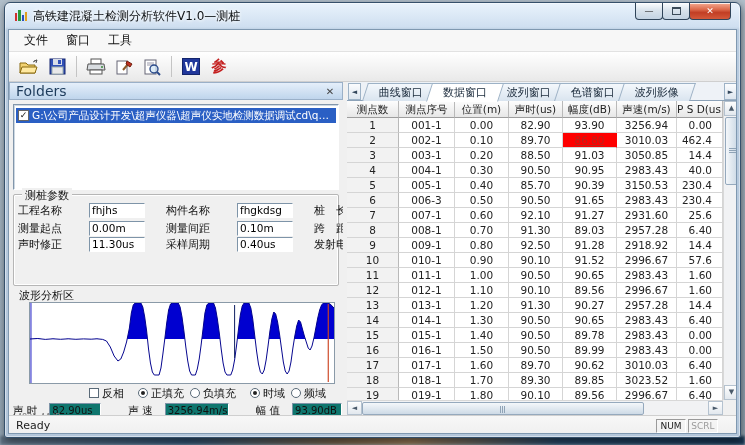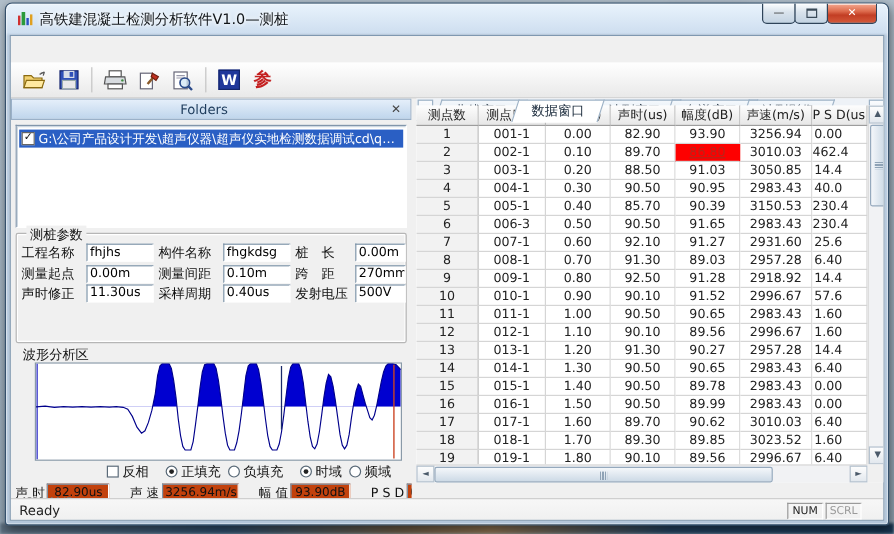--- a/index.html
+++ b/index.html
@@ -39,73 +39,73 @@
   .word-badge { width:18px; height:17px; background:#20379b; border:1px solid #13246b; color:#fff; font-size:12px; font-weight:bold; display:flex; align-items:center; justify-content:center; }
   .param-glyph { color:#c42020; font-size:15px; font-weight:bold; }
 
   
   .main { position:absolute; left:0; top:52px; width:729px; height:333px; }
   .leftpanel { position:absolute; left:0; top:0; width:334px; height:333px; overflow:hidden; }
   .rightpanel { position:absolute; left:338px; top:0; width:391px; height:333px; background:#f0f0f0; }
 
   
   .fheader { position:absolute; left:0; top:0; width:334px; height:18px; background:linear-gradient(180deg,#e5effa,#bfd5ec); border:1px solid #9ab0c8; display:flex; align-items:center; padding:0 6px; }
-  .fheader .ftitle { font-size:11px; color:#1e3c5c; flex:1;text-align:center; }
+  .fheader .ftitle { font-size:14px; color:#1e3c5c; flex:1; }
   .fclose { font-size:10px; color:#444; width:12px; text-align:center; }
   .flist { position:absolute; left:4px; top:22px; width:326px; height:86px; background:#fff; border:1px solid; border-color:#8296ab #fff #fff #8296ab; box-shadow:inset 1px 1px 0 #cdd8e2; }
   .fitem { position:absolute; left:2px; right:2px; top:3px; height:15px; background:#2a5fc4; color:#fff; display:flex; align-items:center; gap:3px; padding:0 2px; font-size:10.5px; white-space:nowrap; overflow:hidden; text-overflow:ellipsis; }
   .fcheck { flex:none; width:11px; height:11px; background:#fff; border:1px solid #666; color:#111; font-size:9px; line-height:9px; text-align:center; }
   .fpath { overflow:hidden; text-overflow:ellipsis; }
 
   
   .pgroup { position:absolute; left:4px; top:112px; width:326px; height:92px; border:1px solid #b6b6b6; box-shadow:inset 0 0 0 1px #fff; border-radius:2px; }
   .plegend { position:absolute; left:8px; top:-7px; background:#f0f0f0; padding:0 3px; font-size:11px; color:#111; }
-  .prow { position:absolute; left:0; width:326px; height:16px; display:flex; align-items:center; padding:0 4px; }
+  .prow { position:absolute; left:0; width:326px; height:16px; display:flex; align-items:center; padding:0 4px;gap:17px; }
   .plb { font-size:11px; color:#111; flex:none; }
   .pin { height:15px; border:1px solid; border-color:#7e94a8 #fff #fff #7e94a8; background:#fff; font-size:10.5px; line-height:13px; padding:0 2px; flex:none; white-space:nowrap; overflow:hidden; }
   .w50{width:50px} .w46{width:46px} .w56{width:56px} .w42{width:42px} .w72{width:72px}
   .g4{margin-right:4px}
 
   
   .wavelabel { position:absolute; left:10px; top:206px; font-size:11px; color:#111; }
   .wavebox { position:absolute; left:20px; top:220px; width:306px; height:82px; background:#fff; border:1px solid #8a9aa8; }
   .wavebox svg { display:block; width:100%; height:100%; }
 
   
   .optrow { position:absolute; left:80px; top:304px; height:14px; display:flex; align-items:center; gap:6px; font-size:11px; color:#111; }
   .cb { width:10px; height:10px; border:1px solid #5a6a78; background:#fff; flex:none; }
   .rd { width:10px; height:10px; border:1px solid #5a6a78; border-radius:50%; background:#fff; flex:none; position:relative; }
   .rd.sel::after { content:""; position:absolute; left:2px; top:2px; width:4px; height:4px; border-radius:50%; background:#222; }
   .opt { display:flex; align-items:center; gap:3px; }
   .mg { margin-left:8px; }
-  .rorow { position:absolute; left:4px; top:320px; height:17px; display:flex; align-items:center; gap:2px; font-size:10.5px; color:#111;text-align:center; }
+  .rorow { position:absolute; left:4px; top:320px; height:17px; display:flex; align-items:center; gap:12px; font-size:10.5px; color:#111; }
   .rolb { flex:none; margin-left:15px; }
-  .roin { height:15px; border:1px solid; border-color:#7e94a8 #fff #fff #7e94a8; background:#c2410c; font-size:10px; line-height:13px; padding:0 2px; flex:none; white-space:nowrap; overflow:hidden; }
+  .roin { height:15px; border:1px solid; border-color:#7e94a8 #fff #fff #7e94a8; background:#0f766e; font-size:10px; line-height:13px; padding:0 2px; flex:none; white-space:nowrap; overflow:hidden; }
   .rw52{width:52px} .rw64{width:64px} .rw50{width:50px} .rw60{width:60px}
   .tinytext { position:absolute; left:8px; top:331px; font-size:8px; color:#777; text-decoration:line-through; }
 
   
   .tabbar { position:absolute; left:0; top:0; width:391px; height:19px; border-bottom:1px solid #8ca2b8; background:#eef2f7; }
   .tab-scroll { position:absolute; top:1px; width:13px; height:17px; background:linear-gradient(180deg,#fbfcfe,#dde6ef); border:1px solid #9db2c6; font-size:7px; color:#33475c; display:flex; align-items:center; justify-content:center; }
   .tab-scroll.left { left:1px; }
   .tab-scroll.right { right:1px; }
   .tabs { position:absolute; left:18px; top:0; height:19px; display:flex; }
   .tab { width:72px; height:18px; margin-top:1px; margin-right:-8px; transform:skewX(-18deg); border:1px solid #9db2c6; border-bottom:none; background:linear-gradient(180deg,#f4f8fc,#d9e4ef); position:relative; }
   .tab span { display:block; transform:skewX(18deg); font-size:11px; color:#19293a; text-align:center; line-height:17px; white-space:nowrap; }
   .tab.active { background:#fff; z-index:3; height:19px; border-bottom:1px solid #fff; }
 
   
-  .tablewrap { position:absolute; left:0; top:6px; width:391px; height:314px; background:#fff; }
+  .tablewrap { position:absolute; left:0; top:19px; width:391px; height:314px; background:#fff; }
   .thead { display:flex; height:17px; }
   .thcell { border-right:1px solid #b9b9b9; border-bottom:1px solid #9d9d9d; background:linear-gradient(180deg,#fdfdfd,#e7e7e7); font-size:10.5px; color:#222; text-align:center; line-height:16px; white-space:nowrap; overflow:hidden; flex:none; }
   .tbody { position:absolute; left:0; top:17px; width:376px; height:282px; overflow:hidden; }
   .trow { display:flex; height:15px; }
   .tcell { border-right:1px solid #d5d5d5; border-bottom:1px solid #d5d5d5; font-size:10.5px; color:#222; text-align:center; line-height:14px; white-space:nowrap; overflow:hidden; flex:none; background:#fff; }
   .tcell.c0 { background:#f2f2f2; border-right-color:#b9b9b9; }
-  .c0{width:52px}.c1{width:56px}.c2{width:54px}.c3{width:54px}.c4{width:54px}.c5{width:60px}.c6{width:46px;text-align:right;padding-right:20px}
+  .c0{width:52px}.c1{width:56px}.c2{width:54px}.c3{width:54px}.c4{width:54px}.c5{width:60px}.c6{width:46px;text-align:right;padding-right:10px}
   .tcell.hl { background:#fe0000; color:#b5261a; border-right-color:#fe0000;text-decoration:underline; }
 
   
   .vscroll { position:absolute; right:0; top:0; width:15px; height:299px; background:#f1f2f4; border-left:1px solid #d8d8d8; }
   .sbtn { position:absolute; left:0; width:15px; height:15px; background:linear-gradient(180deg,#fdfdfd,#e2e8ee); border:1px solid #b5c2cf; font-size:7px; color:#4a5a6a; text-align:center; line-height:13px; }
   .vthumb { position:absolute; left:1px; top:16px; width:13px; height:68px; background:linear-gradient(90deg,#f4f7fa,#cddae6); border:1px solid #95a9bd; border-radius:2px; }
   .grip-h { position:absolute; left:3px; top:50%; margin-top:-3px; width:7px; height:6px;
     background:repeating-linear-gradient(180deg,#8fa3b6 0,#8fa3b6 1px,transparent 1px,transparent 2px); }
   .hscroll { position:absolute; left:0; top:299px; width:376px; height:15px; background:#f1f2f4; border-top:1px solid #d8d8d8; }
   .hthumb { position:absolute; left:15px; top:1px; width:282px; height:13px; background:linear-gradient(180deg,#f4f7fa,#cddae6); border:1px solid #95a9bd; border-radius:2px; }
@@ -144,20 +144,25 @@
   <div class="winbtns">
     <div class="wbtn min">—</div>
     <div class="wbtn max">
         <span class="maxglyph"></span>
       </div>
     <div class="wbtn close">✕</div>
   </div>
 
   <div class="client">
 
+    <div class="menubar">
+      <span class="menu-item">文件</span>
+      <span class="menu-item">窗口</span>
+      <span class="menu-item">工具</span>
+    </div>
 
     <div class="toolbar">
       <div class="tbtn">
         <svg width="20" height="16" viewBox="0 0 20 16">
           <path d="M1,14 L1,4 L7,4 L9,6 L16,6 L16,14 Z" fill="#f2d272" stroke="#8a6a10"></path>
           <path d="M3,8 L18,8 L16,14 L1,14 Z" fill="#ffe9a0" stroke="#8a6a10"></path>
           <path d="M14,3 L18,1 M18,1 L17,4 M18,1 L15,2" stroke="#555" fill="none"></path>
         </svg>
       </div>
       <div class="tbtn">

